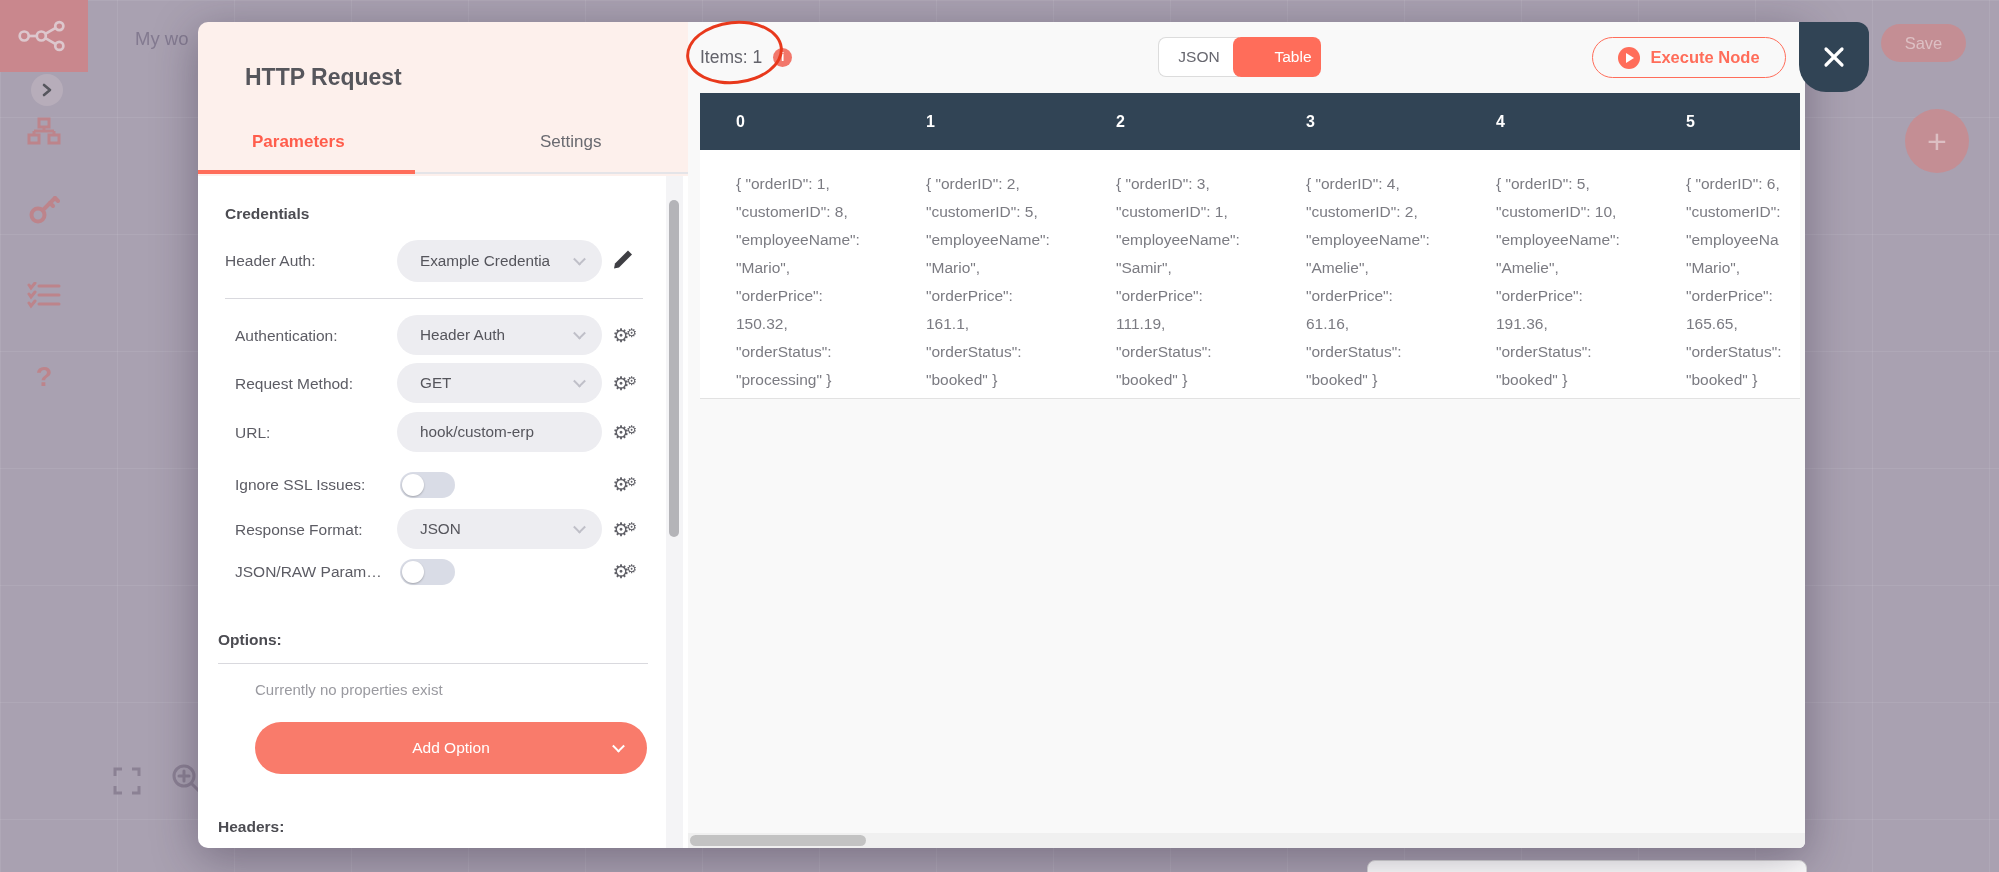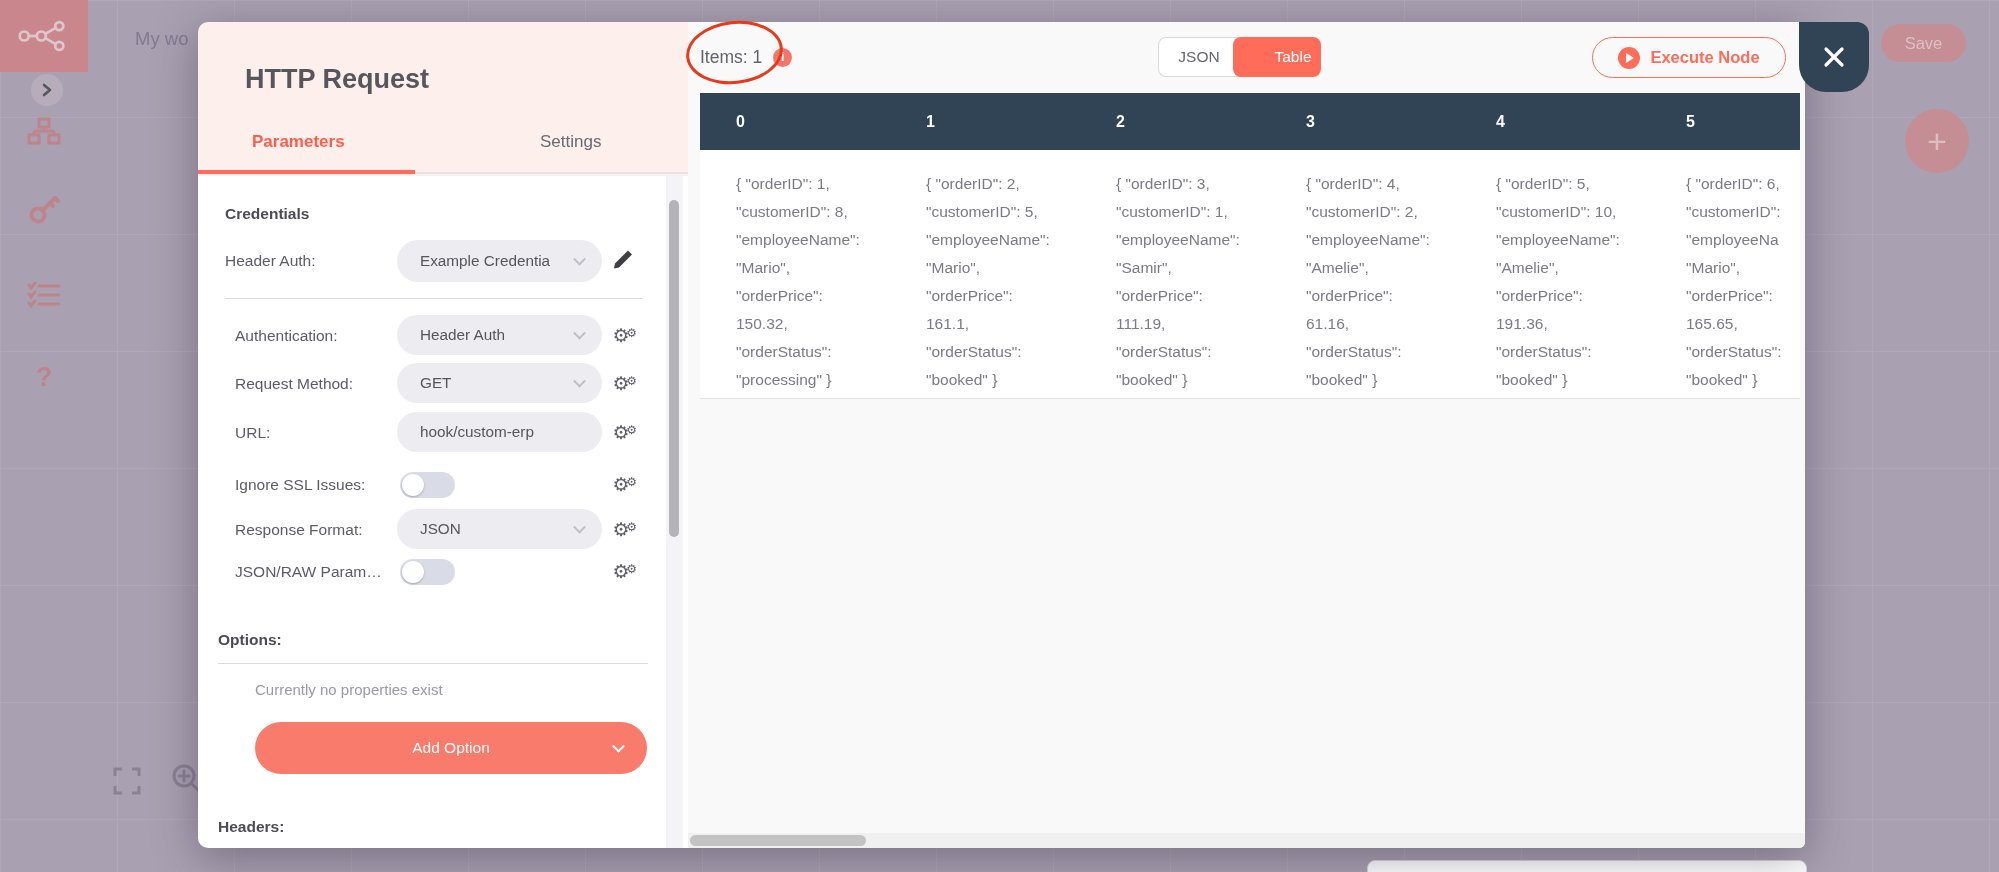--- a/index.html
+++ b/index.html
@@ -38,21 +38,21 @@
     background:#fff; border:1px solid #d8d8d8; border-radius:8px 8px 0 0; }
 
   
   .modal { position:absolute; left:198px; top:22px; width:1607px; height:826px;
     border-radius:10px 0 6px 10px; box-shadow:0 10px 45px rgba(40,28,52,.38); }
 
   
   .lpanel { position:absolute; left:0; top:0; width:490px; height:826px; }
   .lpanel-head { position:absolute; left:0; top:0; width:490px; height:154px;
     background:#fdf0ec; border-radius:10px 0 0 0; }
-  .modal-title { position:absolute; left:47px; top:42px; font-size:27px; font-weight:600; color:#56565c; }
+  .modal-title { position:absolute; left:47px; top:42px; font-size:23px; font-weight:600; color:#56565c; }
   .tab { position:absolute; top:110px; background:none; border:none; font-family:inherit;
     font-size:17px; color:#6a6a70; }
   .tab.active { color:#ff5d4c; font-weight:bold; }
   .tab-underline-active { position:absolute; left:0; top:148px; width:217px; height:4px; background:#ff6d5a; }
   .tab-underline-rest  { position:absolute; left:217px; top:150px; width:273px; height:2px; background:#e4e4e8; }
 
   .lpanel-body { position:absolute; left:0; top:154px; width:490px; height:672px;
     background:#fff; border-radius:0 0 0 10px; overflow:hidden;padding-left:24px; }
 
   .sec-head { position:absolute; left:27px; font-size:15.5px; font-weight:bold; color:#4c4c52; }

